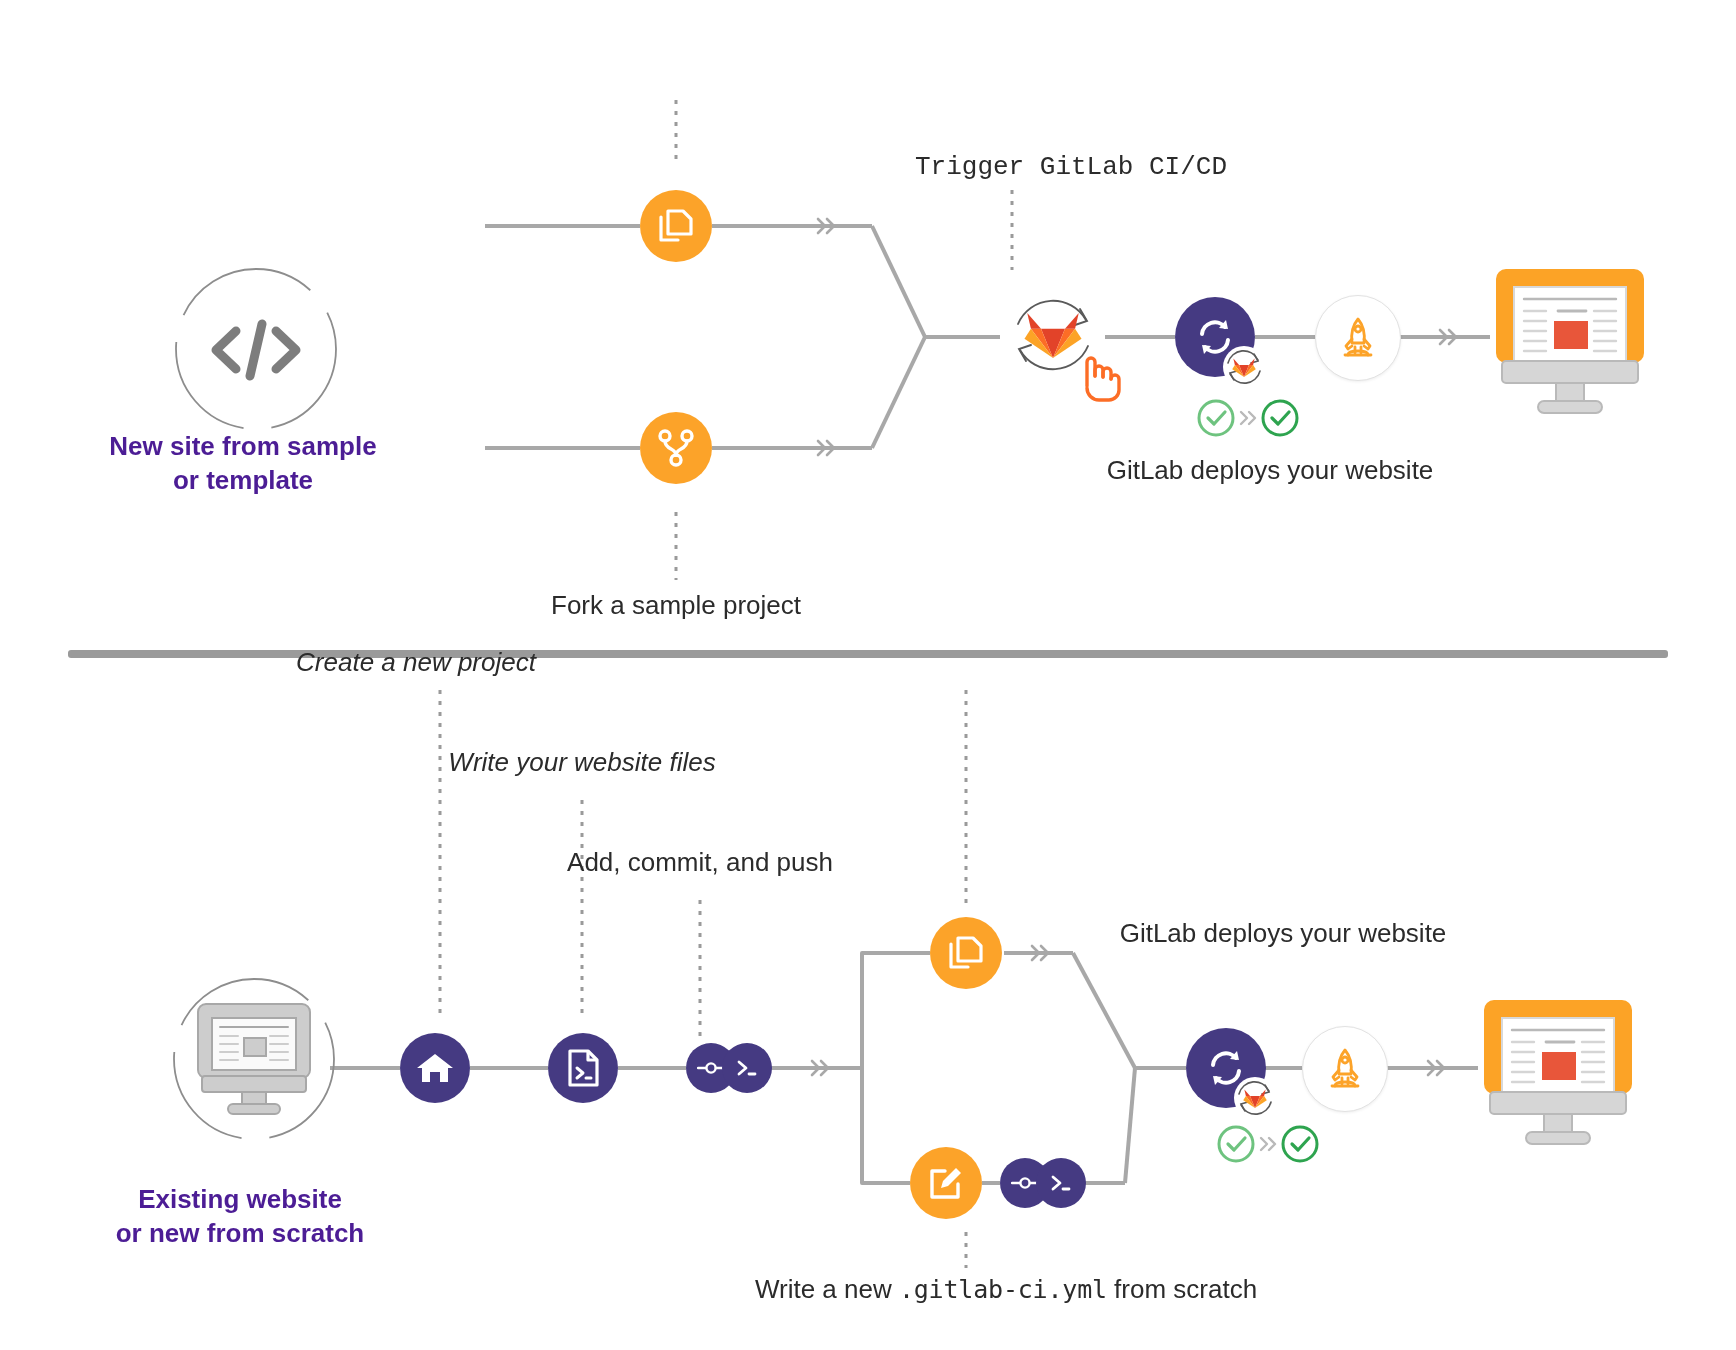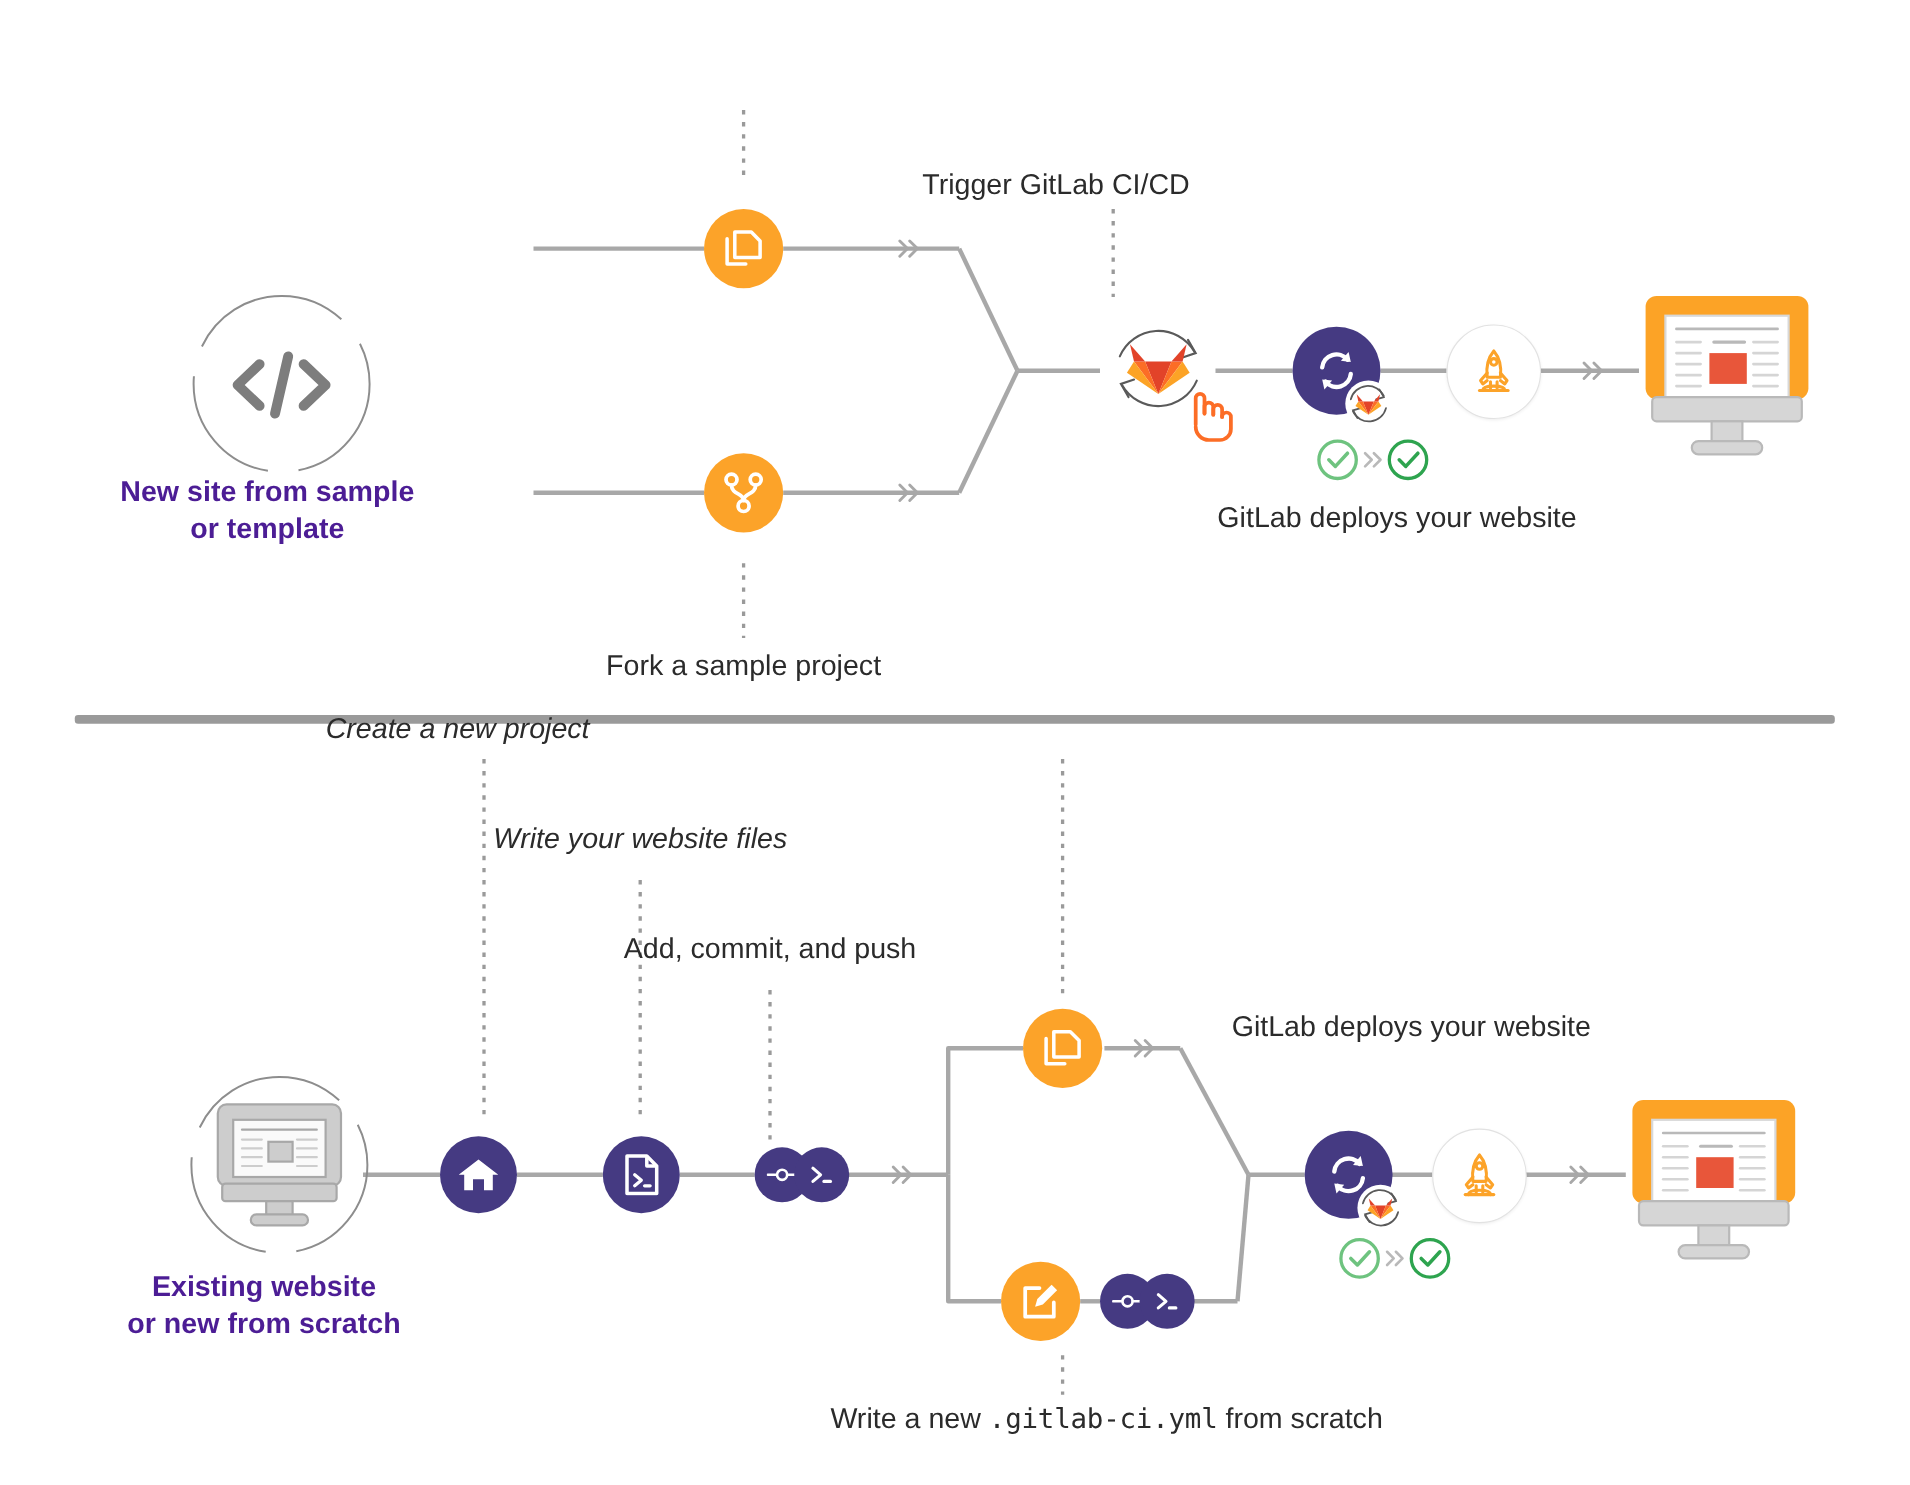--- a/index.html
+++ b/index.html
@@ -169,21 +169,21 @@
   <div style="position:absolute;left:1073px;top:350px;">
     <svg width="52" height="54" viewBox="0 0 52 54">
       <g fill="none" stroke="#fc6d26" stroke-width="3.4" stroke-linecap="round" stroke-linejoin="round">
         <path d="M14,36 L14,12 a4,4 0 0,1 8,0 L22,26"></path>
         <path d="M22,26 L22,20 a4,4 0 0,1 8,0 L30,27"></path>
         <path d="M30,27 L30,22 a4,4 0 0,1 8,0 L38,29"></path>
         <path d="M38,29 a4,4 0 0,1 8,0 L46,40 a10,10 0 0,1 -10,10 L26,50 a12,12 0 0,1 -12,-12"></path>
       </g>
     </svg>
   </div>
-  <div class="lbl center" style="left:960px;top:150px;">Trigger GitLab CI/CD</div>
+  <div class="lbl center" style="left:1071px;top:150px;font-family:Liberation Mono, monospace;">Trigger GitLab CI/CD</div>
 
   <div class="node purple" style="left:1175px;top:297px;width:80px;height:80px;">
     <svg width="40" height="40" viewBox="0 0 40 40">
       <g fill="none" stroke="#ffffff" stroke-width="4" stroke-linecap="round">
         <path d="M7,17 A13,13 0 0,1 30,10"></path>
         <path d="M33,23 A13,13 0 0,1 10,30"></path>
       </g>
       <path d="M31,3 L33,12 L24,11 Z" fill="#ffffff"></path>
       <path d="M9,37 L7,28 L16,29 Z" fill="#ffffff"></path>
     </svg>
@@ -291,21 +291,21 @@
           <path d="M78,44 L96,44"></path>
           <path d="M78,52 L96,52"></path>
           <path d="M78,60 L96,60"></path>
       </g>
       <rect x="52" y="38" width="22" height="18" fill="#cdcdcd" stroke="#a8a8a8" stroke-width="2"></rect>
       <rect x="10" y="76" width="104" height="16" rx="3" fill="#cdcdcd" stroke="#a8a8a8" stroke-width="2"></rect>
       <rect x="50" y="92" width="24" height="14" fill="#cdcdcd" stroke="#a8a8a8" stroke-width="2"></rect>
       <rect x="36" y="104" width="52" height="10" rx="5" fill="#cdcdcd" stroke="#a8a8a8" stroke-width="2"></rect>
     </svg>
   </div>
-  <div class="lbl strong center" style="left:240px;top:1152px;text-align:center;">Existing website
+  <div class="lbl strong center" style="left:240px;top:1182px;text-align:center;">Existing website
 or new from scratch</div>
 
   <div class="node purple" style="left:400px;top:1033px;width:70px;height:70px;">
     <svg width="38" height="34" viewBox="0 0 38 34">
       <path d="M19,3 L37,17 L32,17 L32,31 L24,31 L24,21 L14,21 L14,31 L6,31 L6,17 L1,17 Z" fill="#ffffff"></path>
     </svg>
   </div>
   <div class="lbl center" style="left:416px;top:645px;font-style:italic;">Create a new project</div>
 
   <div class="node purple" style="left:548px;top:1033px;width:70px;height:70px;">

